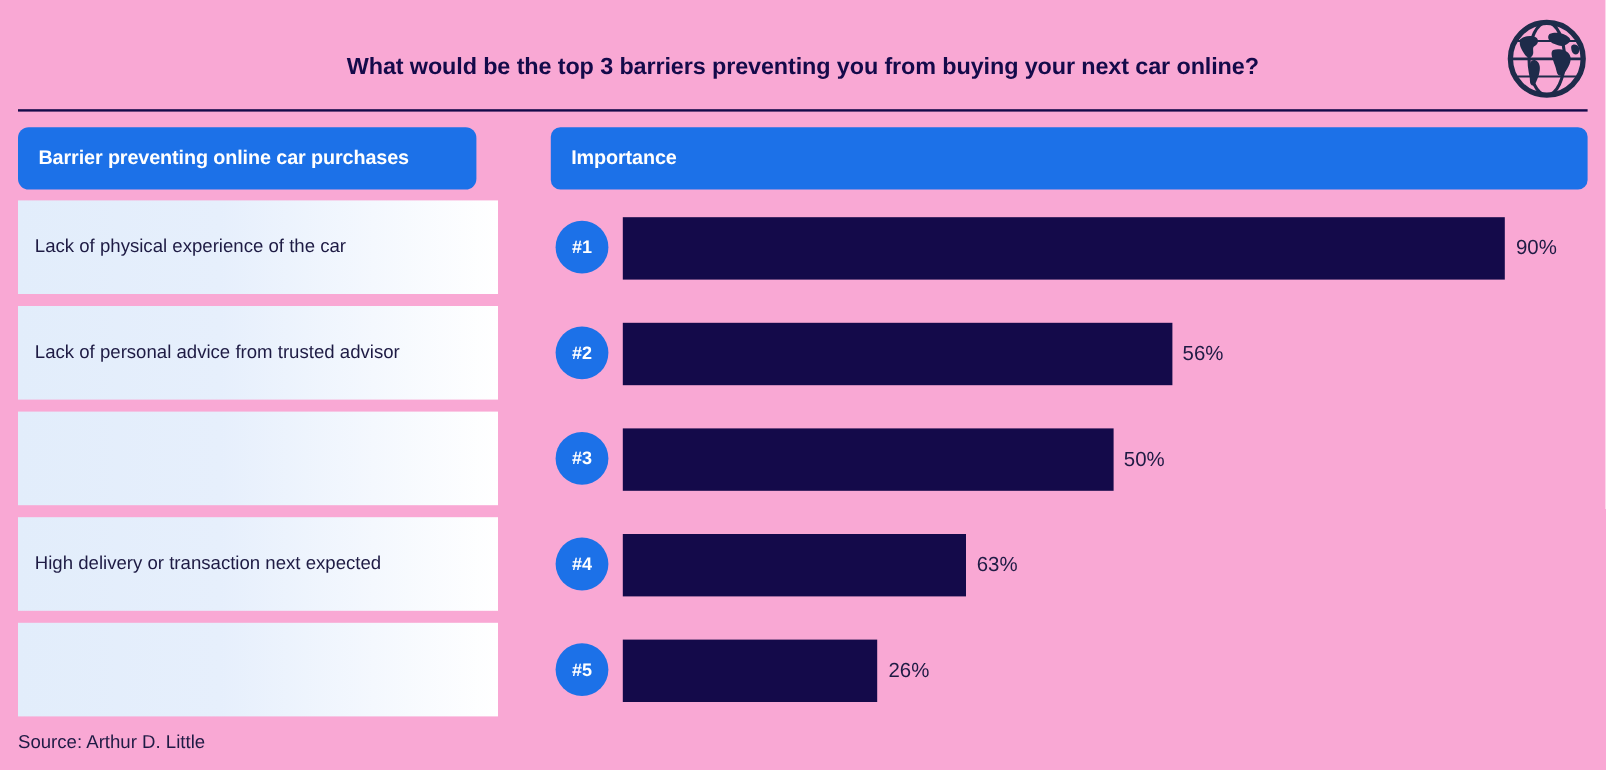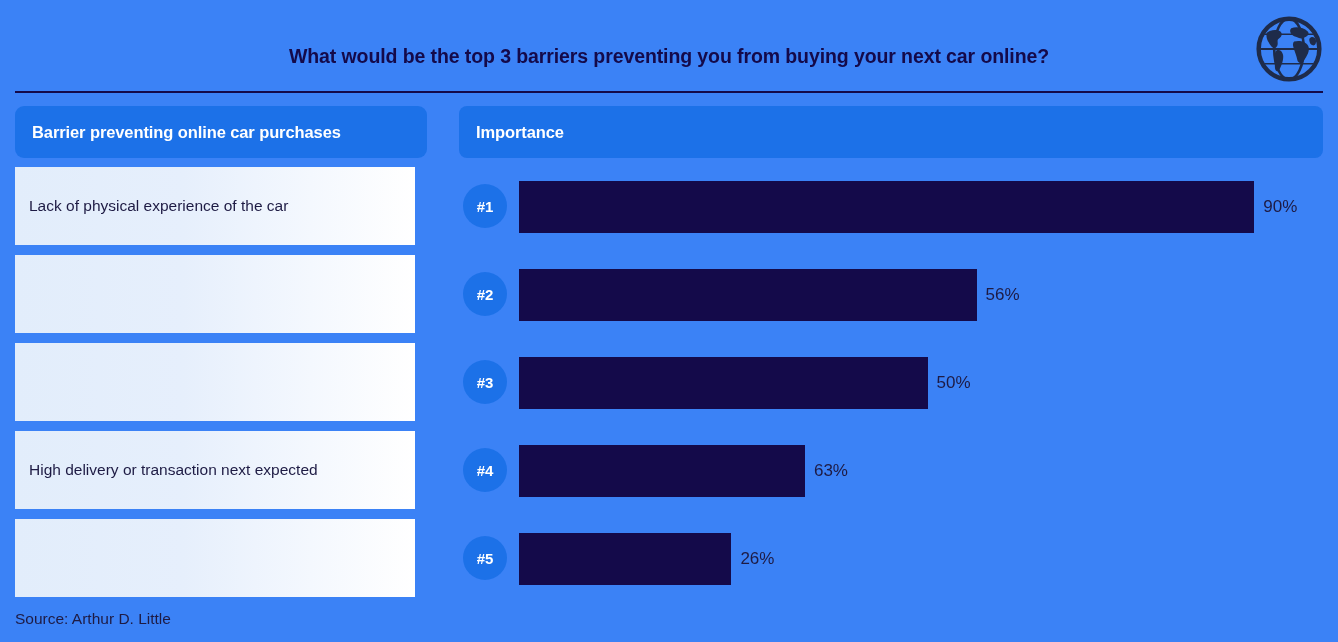--- a/index.html
+++ b/index.html
@@ -9,21 +9,21 @@
     height: 642px;
     background: #ffffff;
     font-family: "Liberation Sans", sans-serif;
     overflow: hidden;
   }
 
   .page {
     position: relative;
     width: 1338px;
     height: 642px;
-    background: #3b82f6;
+    background: #f9a8d4;
   }
 
   
   .title {
     position: absolute;
     left: 0;
     top: 45px;
     width: 1338px;
     text-align: center;
     font-size: 19.5px;
@@ -53,21 +53,21 @@
   
   .col-head {
     position: absolute;
     top: 106px;
     height: 52px;
     background: #1c71e8;
     border-radius: 9px;
     display: flex;
     align-items: center;
   }
-  .col-head-left  { left: 15px;  width: 412px; align-items: center; }
+  .col-head-left  { left: 15px;  width: 382px; align-items: center; }
   .col-head-right { left: 459px; width: 864px; border-radius: 8px; }
 
   .col-head span {
     color: #ffffff;
     font-size: 16.5px;
     font-weight: bold;
     padding-left: 17px;
     letter-spacing: -0.1px;
   }
 
@@ -188,20 +188,21 @@
   <div class="rows">
       <div class="row">
         <div class="row-band"></div>
         <div class="row-label">Lack of physical experience of the car</div>
         <div class="badge">#1</div>
         <div class="bar" style="width: 735.3px;"></div>
         <div class="bar-value" style="left: 1263.3px;">90%</div>
       </div>
       <div class="row">
         <div class="row-band"></div>
+        <div class="row-label">Lack of personal advice from trusted advisor</div>
         <div class="badge">#2</div>
         <div class="bar" style="width: 457.52px;"></div>
         <div class="bar-value" style="left: 985.52px;">56%</div>
       </div>
       <div class="row">
         <div class="row-band"></div>
         <div class="badge">#3</div>
         <div class="bar" style="width: 408.5px;"></div>
         <div class="bar-value" style="left: 936.5px;">50%</div>
       </div>

